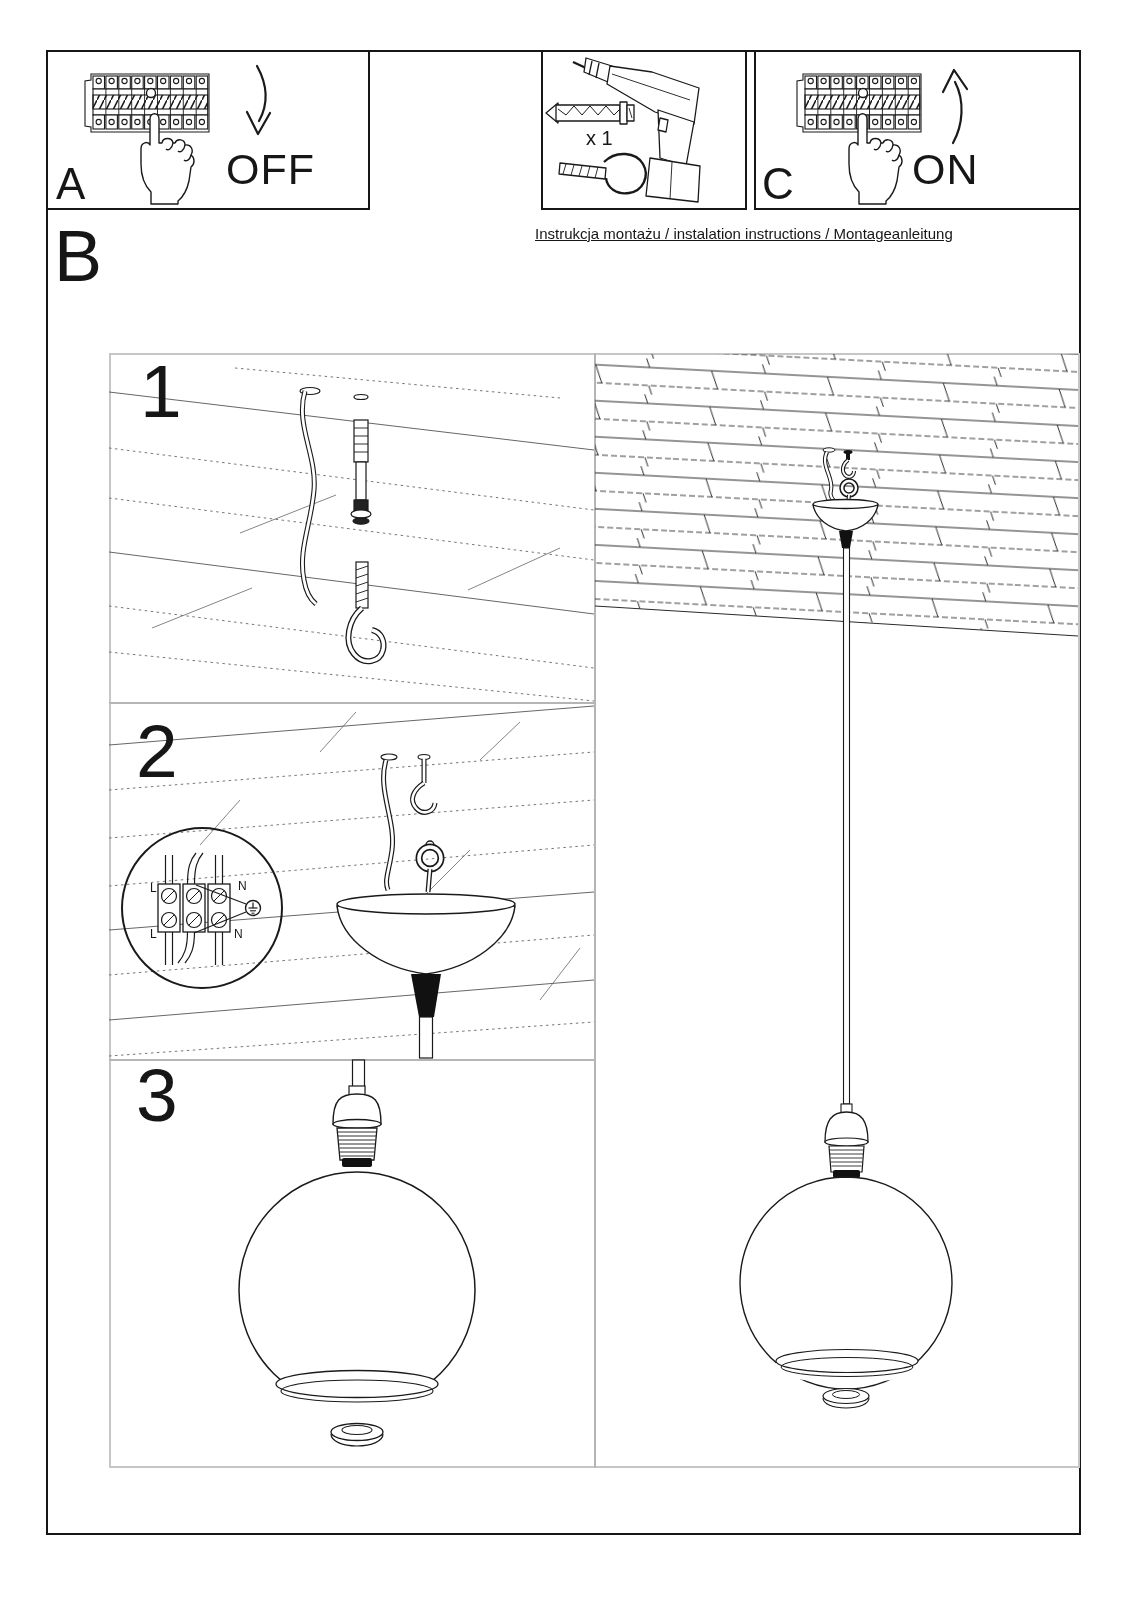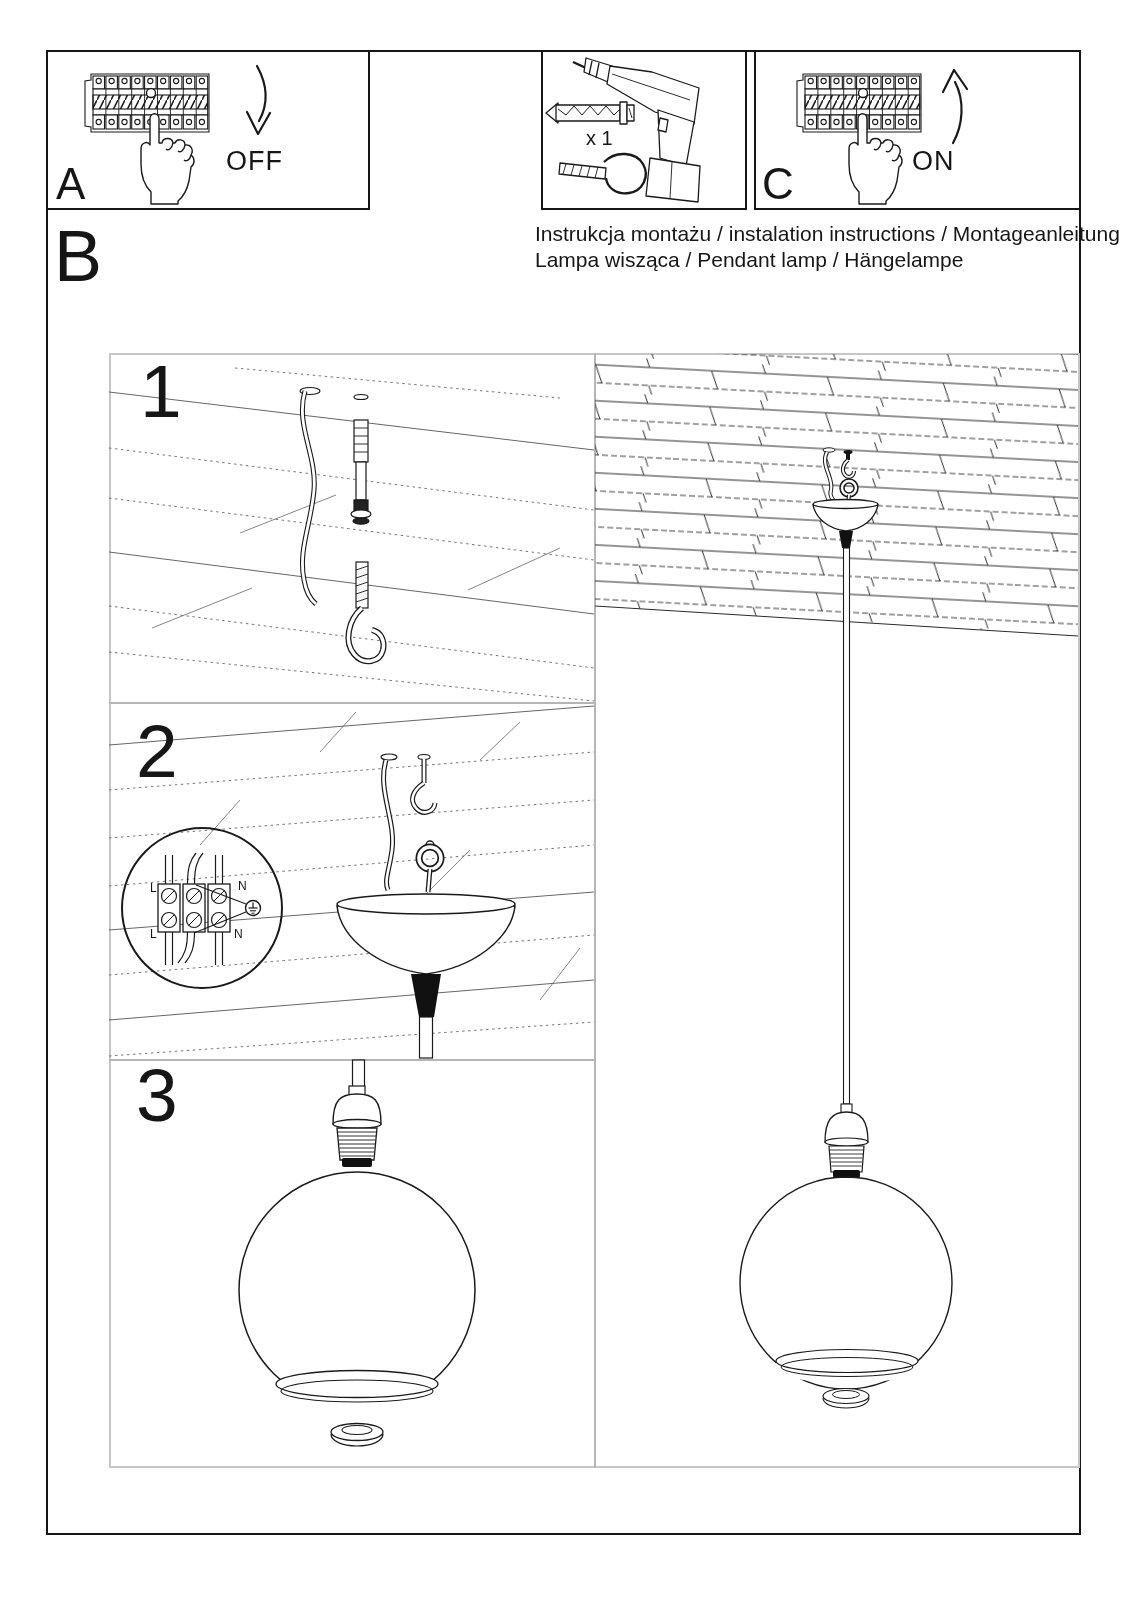--- a/index.html
+++ b/index.html
@@ -5,24 +5,24 @@
   html,body{margin:0;padding:0;background:#fff;}
   .page{position:relative;width:1130px;height:1600px;background:#fff;overflow:hidden;
         font-family:"Liberation Sans",sans-serif;color:#111;}
   .abs{position:absolute;box-sizing:border-box;}
   .frame{border:2px solid #161616;}
   .tbox{border:2px solid #161616;background:transparent;}
   .illus{border:2px solid #c6c6c6;}
   .div-line{background:#b5b5b5;}
   .lbl{line-height:1;white-space:nowrap;color:#161616;}
   .lbl-corner{font-size:44px;}
-  .lbl-state{font-size:27px;letter-spacing:1px;}
+  .lbl-state{font-size:43px;letter-spacing:1px;}
   .lbl-sec{font-size:72px;}
   .lbl-step{font-size:75px;}
-  .lbl-title{font-size:21px;line-height:26px;}
+  .lbl-title{font-size:15px;line-height:26px;text-decoration:underline;}
   .lbl-count{font-size:20px;}
   .lbl-term{font-size:12px;}
   svg.art{position:absolute;left:0;top:0;pointer-events:none;}
 </style>
 </head>
 <body>
 
 <div class="page">
 
   <div class="abs frame" style="left:46px;top:50px;width:1035px;height:1485px;"></div>
@@ -401,21 +401,20 @@
     </g>
   </svg>
 
   <div class="abs lbl lbl-corner" style="left:56px;top:162px;">A</div>
   <div class="abs lbl lbl-state" style="left:226px;top:148px;">OFF</div>
   <div class="abs lbl lbl-count" style="left:586px;top:128px;">x 1</div>
   <div class="abs lbl lbl-corner" style="left:762px;top:162px;">C</div>
   <div class="abs lbl lbl-state" style="left:912px;top:148px;">ON</div>
   <div class="abs lbl lbl-sec" style="left:54px;top:220px;">B</div>
   <div class="abs lbl lbl-title" style="left:535px;top:221px;">Instrukcja montażu / instalation instructions / Montageanleitung</div>
-  <div class="abs lbl lbl-title" style="left:535px;top:247px;">Lampa wisząca / Pendant lamp / Hängelampe</div>
   <div class="abs lbl lbl-step" style="left:140px;top:354px;">1</div>
   <div class="abs lbl lbl-step" style="left:136px;top:714px;">2</div>
   <div class="abs lbl lbl-step" style="left:136px;top:1058px;">3</div>
   <div class="abs lbl lbl-term" style="left:150px;top:882px;">L</div>
   <div class="abs lbl lbl-term" style="left:238px;top:880px;">N</div>
   <div class="abs lbl lbl-term" style="left:150px;top:928px;">L</div>
   <div class="abs lbl lbl-term" style="left:234px;top:928px;">N</div>
 
 </div>
 

